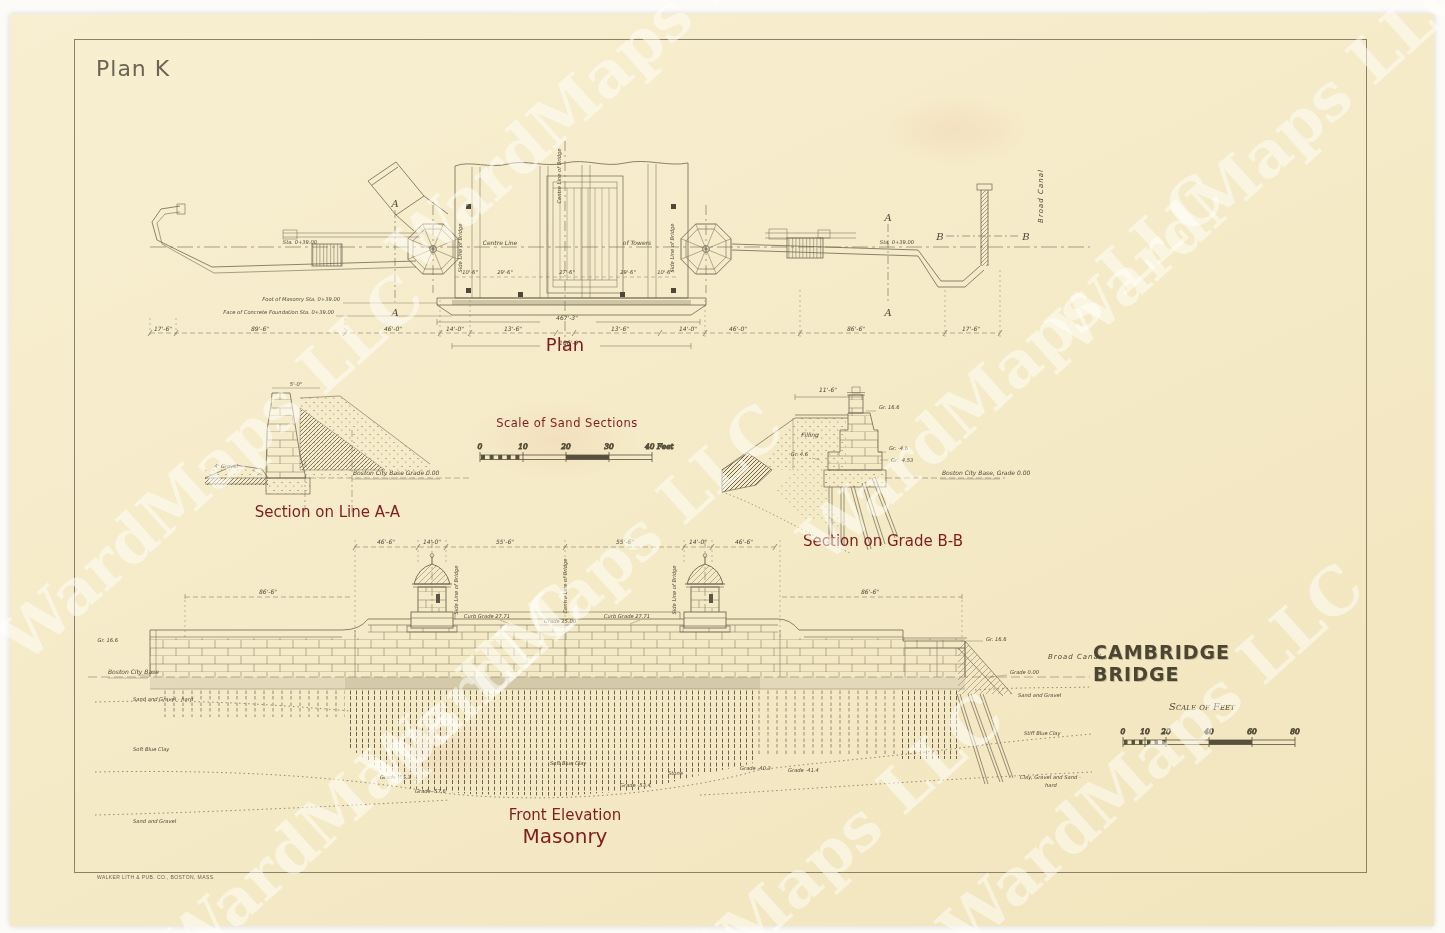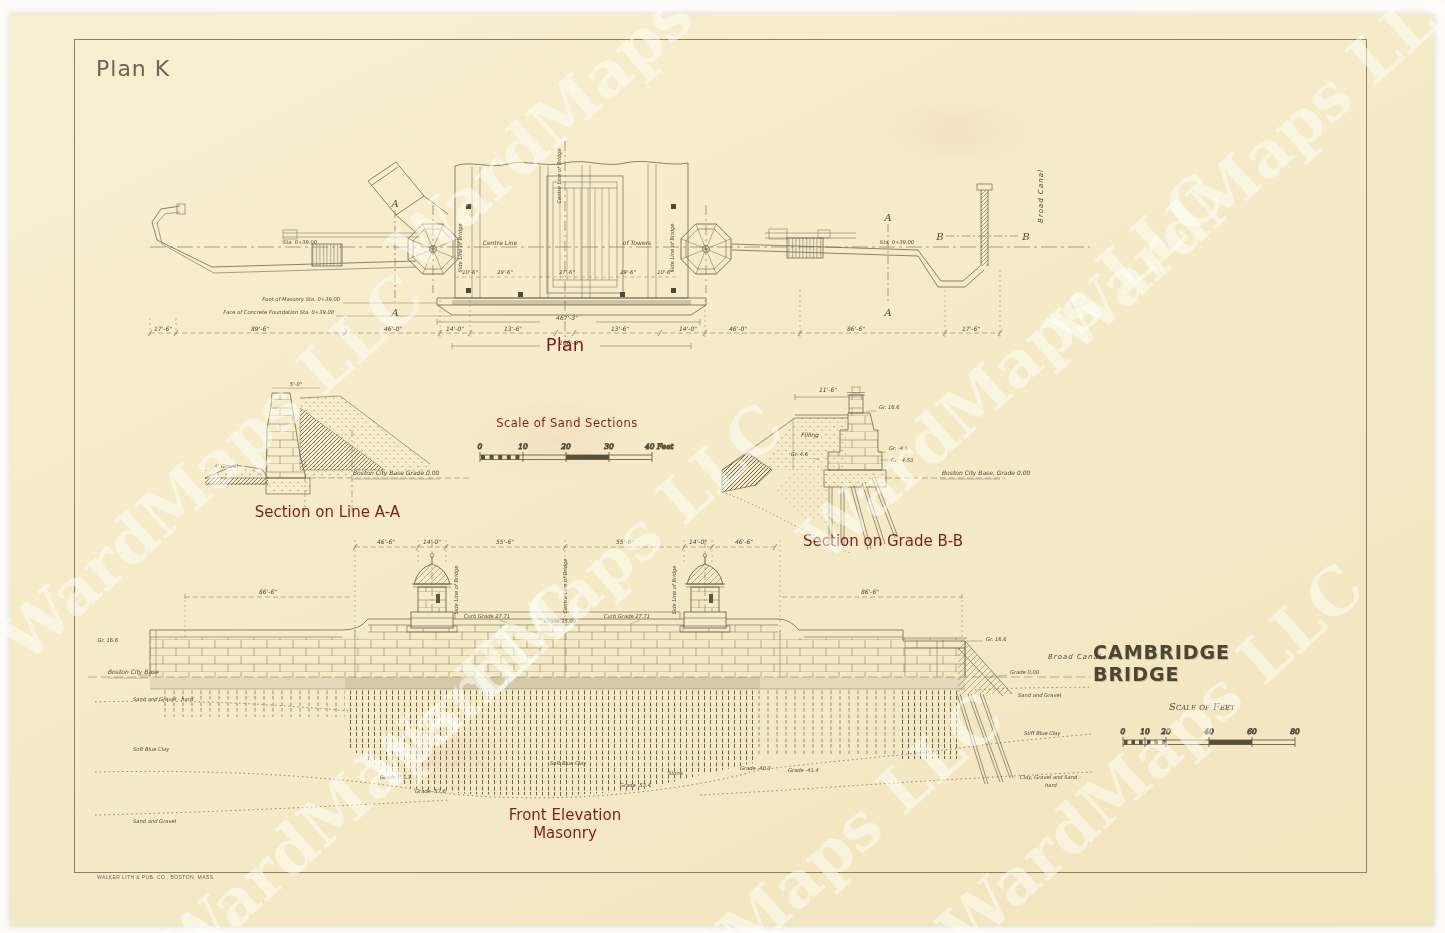--- a/index.html
+++ b/index.html
@@ -11,21 +11,21 @@
   .frame{position:absolute;left:74px;top:39px;width:1291px;height:832px;
          border:1px solid #8b8165;}
   .plan-letter{position:absolute;left:96px;top:12px;font-size:22px;letter-spacing:1px;
          color:#6c6454;font-family:"DejaVu Sans",sans-serif;margin-top:44px;}
   .printer{position:absolute;left:97px;top:874px;font-size:5px;letter-spacing:.4px;color:#6c6454;}
   .script{font-family:"DejaVu Sans",sans-serif;color:#7f1d1d;position:absolute;text-align:center;}
   .cap-plan{left:505px;top:334px;width:120px;font-size:18px;}
   .cap-a{left:180px;top:503px;width:220px;font-size:15px;text-align:right;}
   .cap-b{left:773px;top:532px;width:220px;font-size:15px;}
   .cap-e1{left:455px;top:806px;width:220px;font-size:15px;}
-  .cap-e2{left:455px;top:824px;width:220px;font-size:15px;text-align:center;}
+  .cap-e2{left:455px;top:824px;width:220px;font-size:20px;text-align:center;}
   .cap-xs{left:457px;top:416px;width:220px;font-size:11.5px;letter-spacing:.5px;}
   .title1{position:absolute;left:1093px;top:641px;width:218px;text-align:left;
           font-weight:bold;font-size:19px;letter-spacing:1px;color:#4c4531;
           font-family:"DejaVu Sans",sans-serif;text-shadow:1px 1px 0 rgba(76,69,49,.25);}
   .title2{position:absolute;left:1085px;top:670px;width:236px;text-align:center;
           font-weight:bold;font-size:19px;letter-spacing:.5px;color:#4c4531;
           font-family:"DejaVu Sans",sans-serif;text-shadow:1px 1px 0 rgba(76,69,49,.25);}
   .scfeet{position:absolute;left:1093px;top:701px;width:218px;text-align:center;
           font-family:"DejaVu Serif",serif;font-style:italic;font-variant:small-caps;
           font-size:10px;color:#4c4531;}

